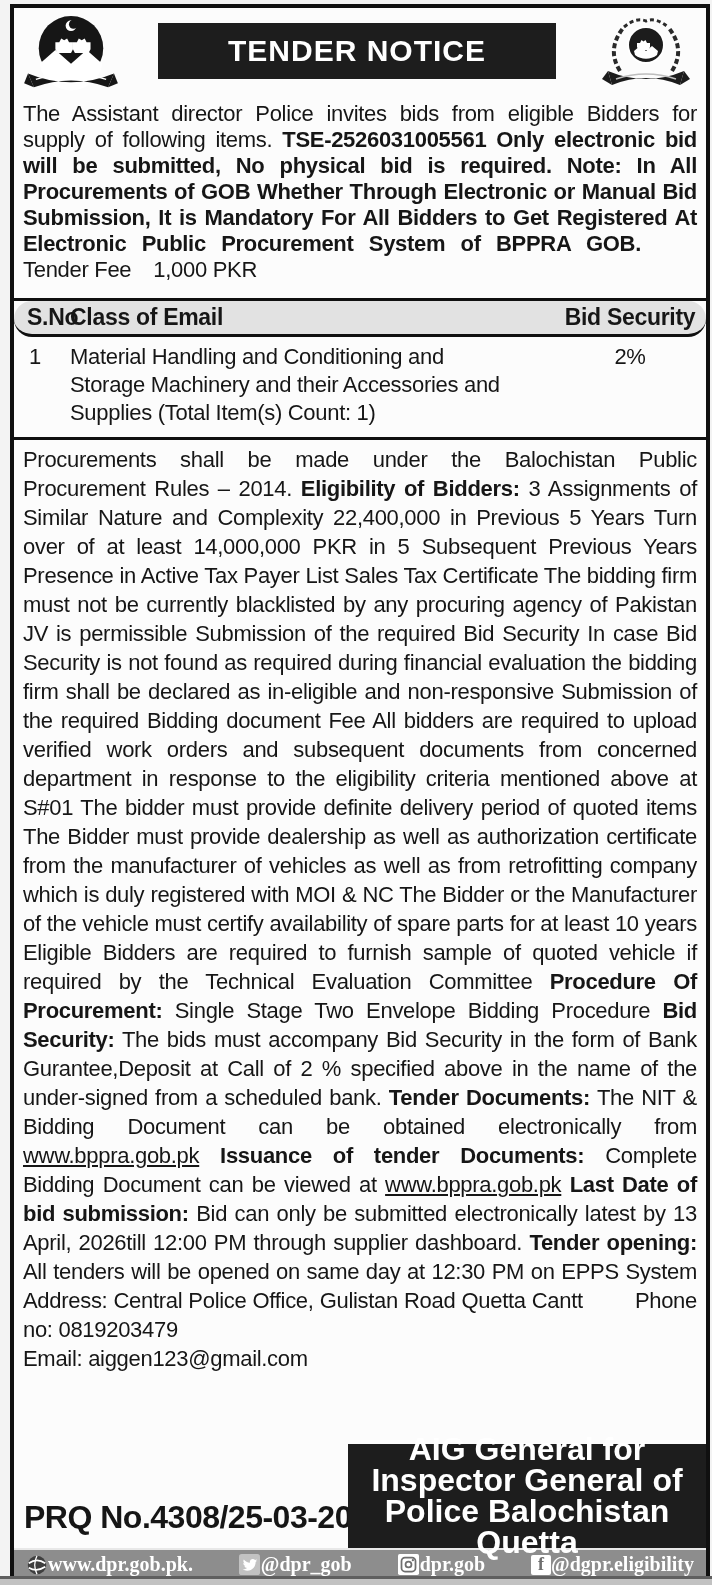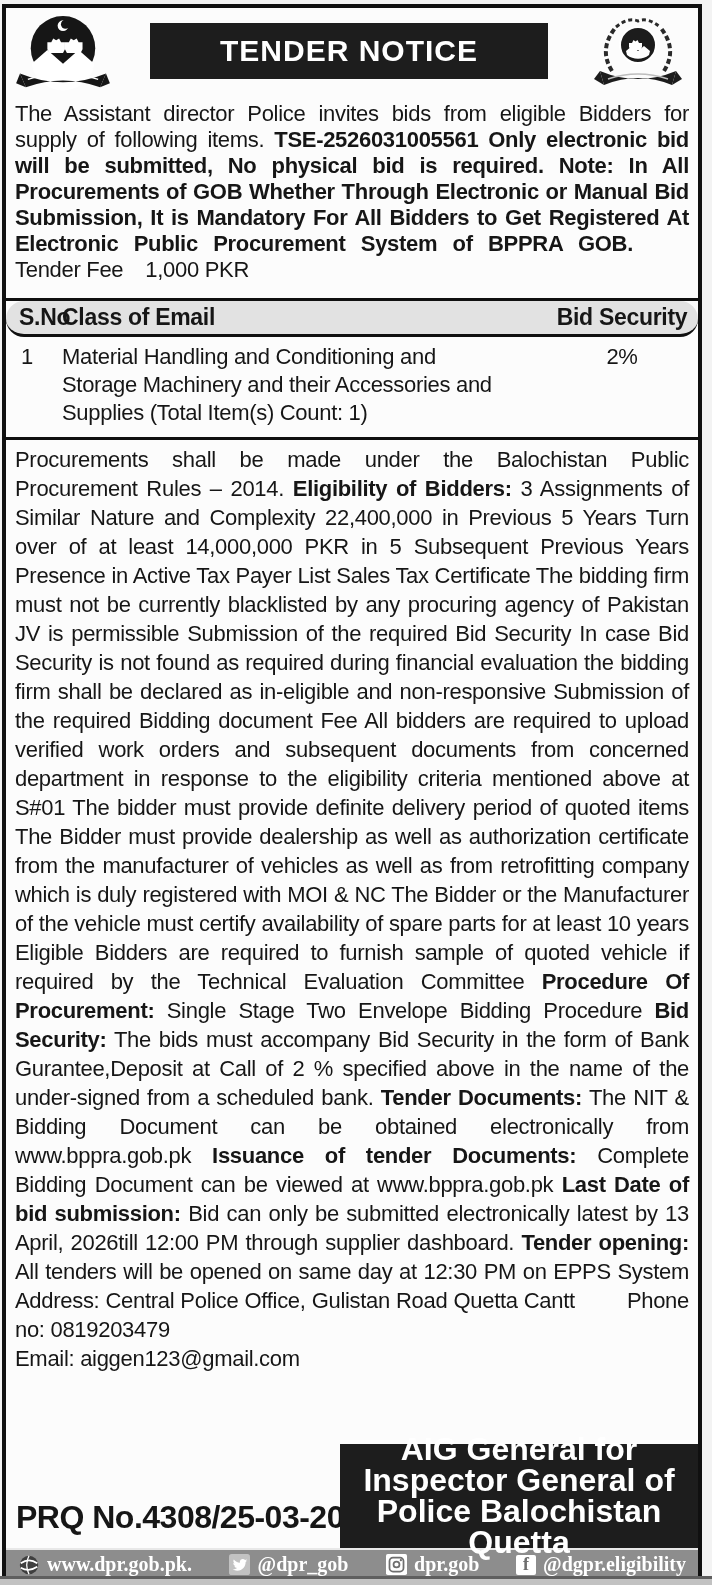--- a/index.html
+++ b/index.html
@@ -4,42 +4,42 @@
 <style>
   html,body { margin:0; padding:0; }
   body {
     width:712px; height:1585px; background:#efefef;
     font-family:"Liberation Sans", sans-serif; color:#161616;
     position:relative; overflow:hidden;
   }
   .page { position:absolute; inset:0; background:#f3f3f3; }
 
   .notice {
-    position:absolute; left:2px; top:4px; width:700px;
+    position:absolute; left:10px; top:4px; width:700px;
     border:4px solid #101010; background:#fcfcfc; box-sizing:border-box;
   }
 
   
   .header { display:flex; align-items:flex-start; padding:5px 8px 0 8px; height:86px; }
   .logo { flex:0 0 auto; }
   .title-box {
     flex:1; margin:10px 38px 0 38px; height:56px; background:#1d1d1d;
     display:flex; align-items:center; justify-content:center;
   }
   .title-box span {
     color:#ffffff; font-weight:bold; font-size:30px; letter-spacing:1px;
   }
 
   
   .intro {
     padding:2px 9px 15px 9px; font-size:22px; line-height:26px;
     text-align:justify; letter-spacing:-0.3px;
   }
   .b { font-weight:bold; }
-  .u { cursor:pointer; }
+  .u { text-decoration:underline; cursor:pointer; }
   .hgap-lg { display:inline-block; width:56px; }
   .hgap-sm { display:inline-block; width:22px; }
   .hgap-xl { display:inline-block; width:52px; }
 
   
   .tbl { border-top:3px solid #101010; }
   .thead {
     display:flex; background:#e2e2e2; border-bottom:3px solid #101010;
     font-weight:bold; font-size:23px; padding:3px 0; letter-spacing:-0.3px;border-radius:18px;
   }
@@ -69,21 +69,21 @@
     display:flex; align-items:center; justify-content:center; padding:4px 12px;
   }
 
   
   .social {
     height:29px; background:#8d8d8d; border-top:2px solid #e8e8e8;
     display:flex; align-items:center; justify-content:space-between;
     padding:0 12px; color:#ffffff;
     font-family:"Liberation Serif", serif; font-weight:bold; font-size:20px;
   }
-  .social-item { display:flex; align-items:center; gap:7px; cursor:pointer; }
+  .social-item { display:flex; align-items:center; cursor:pointer; }
   .icon-box {
     width:22px; height:22px; display:inline-flex; align-items:center; justify-content:center;
   }
   .fb-box {
     width:20px; height:20px; background:#ffffff; color:#6e6e6e;
     font-family:"Liberation Serif", serif; font-weight:bold; font-size:18px;
     display:inline-flex; align-items:center; justify-content:center; border-radius:2px;
   }
 
   

